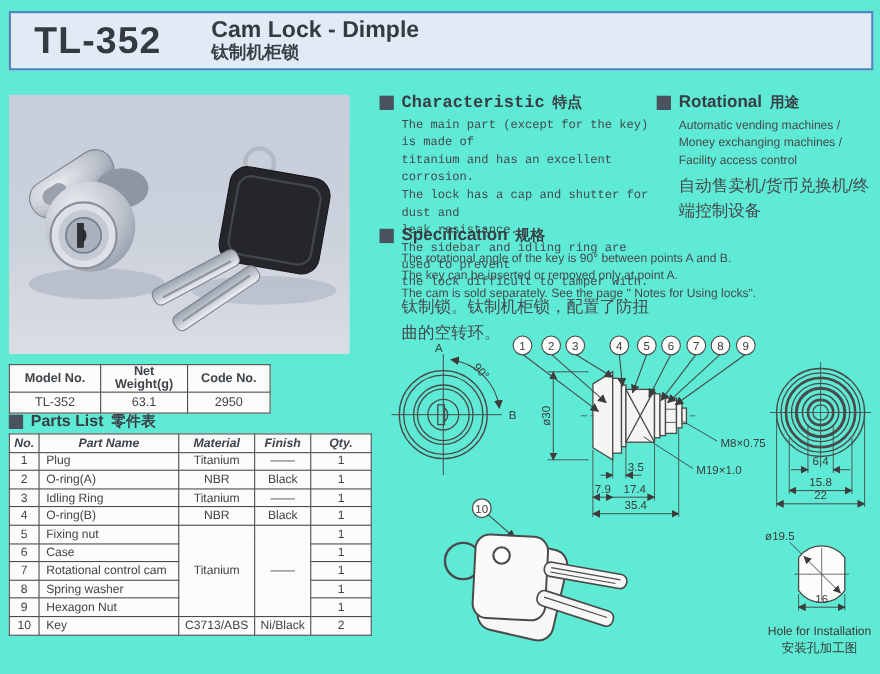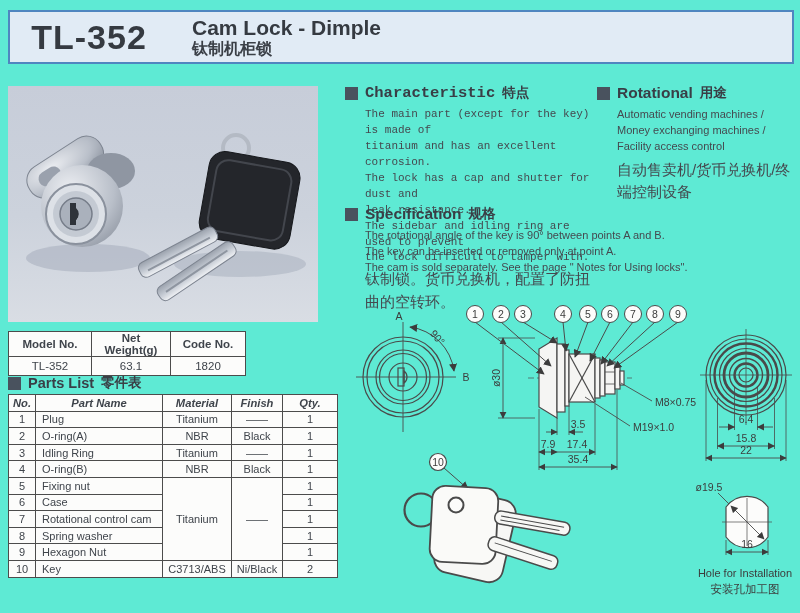--- a/index.html
+++ b/index.html
@@ -112,21 +112,21 @@
       <span class="sq"></span>
       <span class="h-en">Characteristic</span>
       <span class="h-zh">特点</span>
     </div>
     <p class="body">The main part (except for the key) is made of
 titanium and has an excellent corrosion.
 The lock has a cap and shutter for dust and
 leak resistance.
 The sidebar and idling ring are used to prevent
 the lock difficult to tamper with.</p>
-    <p class="body-zh">钛制锁。货币兑换机，配置了防扭曲的空转环。</p>
+    <p class="body-zh">钛制锁。钛制机柜锁，配置了防扭曲的空转环。</p>
   </div>
 
   <div class="sec" style="left:597px;top:84px;width:200px;">
     <div class="sec-head">
       <span class="sq"></span>
       <span class="h-en">Rotational</span>
       <span class="h-zh">用途</span>
     </div>
     <p class="body">Automatic vending machines /
 Money exchanging machines /
@@ -148,21 +148,21 @@
   <table class="mtable">
     <tbody>
         <tr>
       <th class="c1">Model No.</th>
       <th class="c2">Net Weight(g)</th>
       <th class="c3">Code No.</th>
     </tr>
     <tr>
       <td>TL-352</td>
       <td>63.1</td>
-      <td>1820</td>
+      <td>2950</td>
     </tr>
   </tbody>
     </table>
 
   <div class="sec parts-head">
     <div class="sec-head">
       <span class="sq"></span>
       <span class="h-en" style="font-size:14.5px">Parts List</span>
       <span class="h-zh">零件表</span>
     </div>

